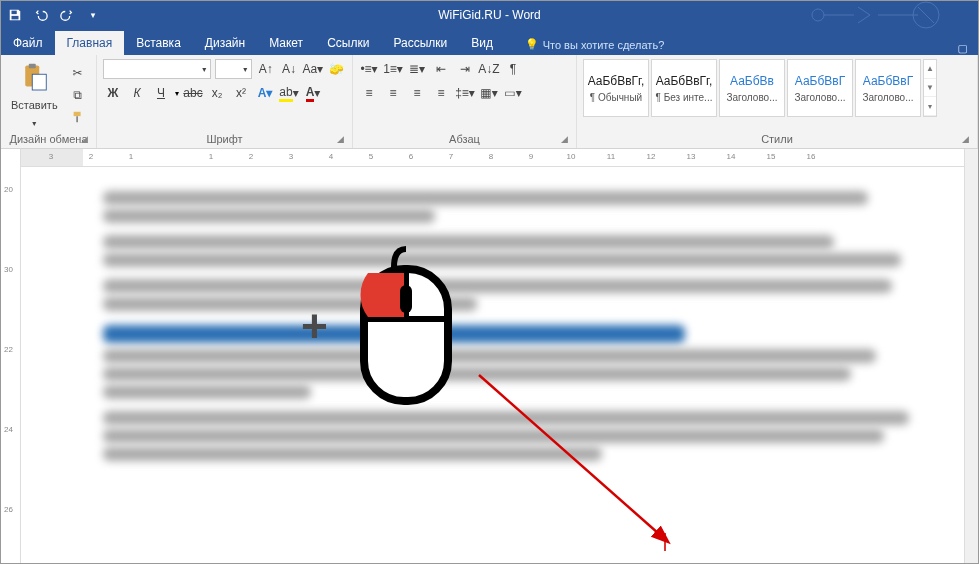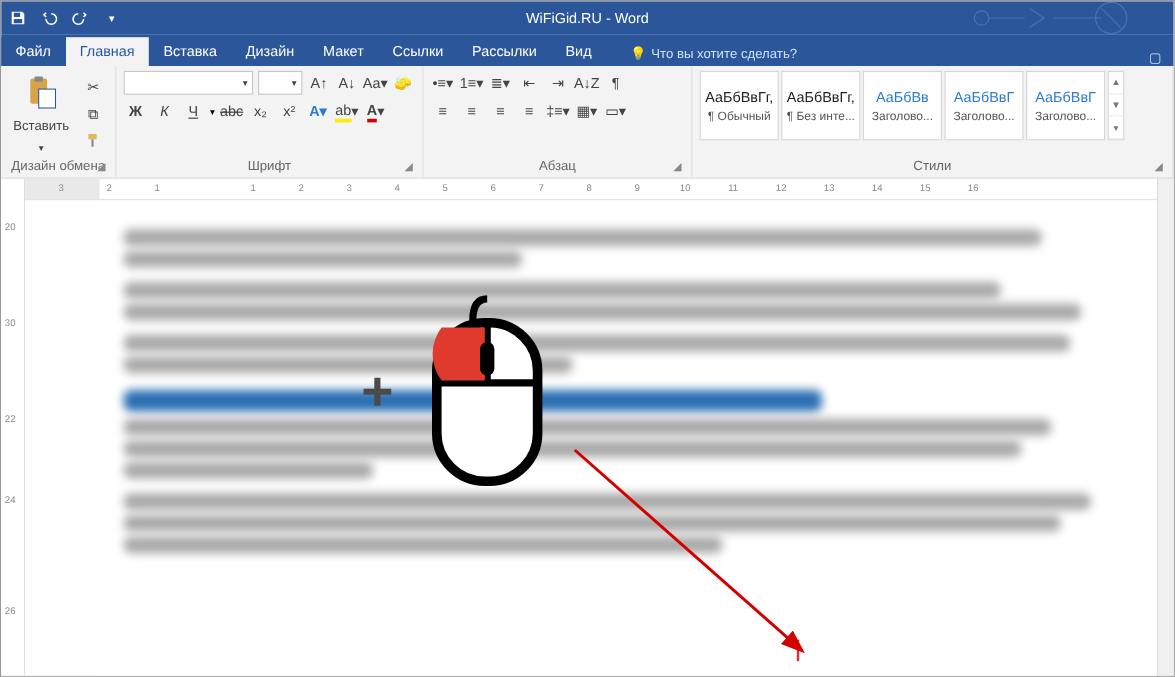--- a/index.html
+++ b/index.html
@@ -236,21 +236,21 @@
     </div>
     <div class="group-label"><span>Стили</span><span class="launcher">◢</span></div>
   </div>
 </div>
 
 <div class="workspace">
   <div class="vruler">
     <span class="num" style="top:40px;">20</span>
     <span class="num" style="top:120px;">30</span>
     <span class="num" style="top:200px;">22</span>
-    <span class="num" style="top:268px;text-align:right;">24</span>
+    <span class="num" style="top:280px;text-align:right;">24</span>
     <span class="num" style="top:360px;">26</span>
   </div>
 
   <div class="hruler-wrap">
     <div class="hruler">
       <span class="corner-L">L</span>
       <div class="margin-left"></div>
       <span class="num" style="left:30px;">3</span>
       <span class="num" style="left:70px;">2</span>
       <span class="num" style="left:110px;">1</span>

